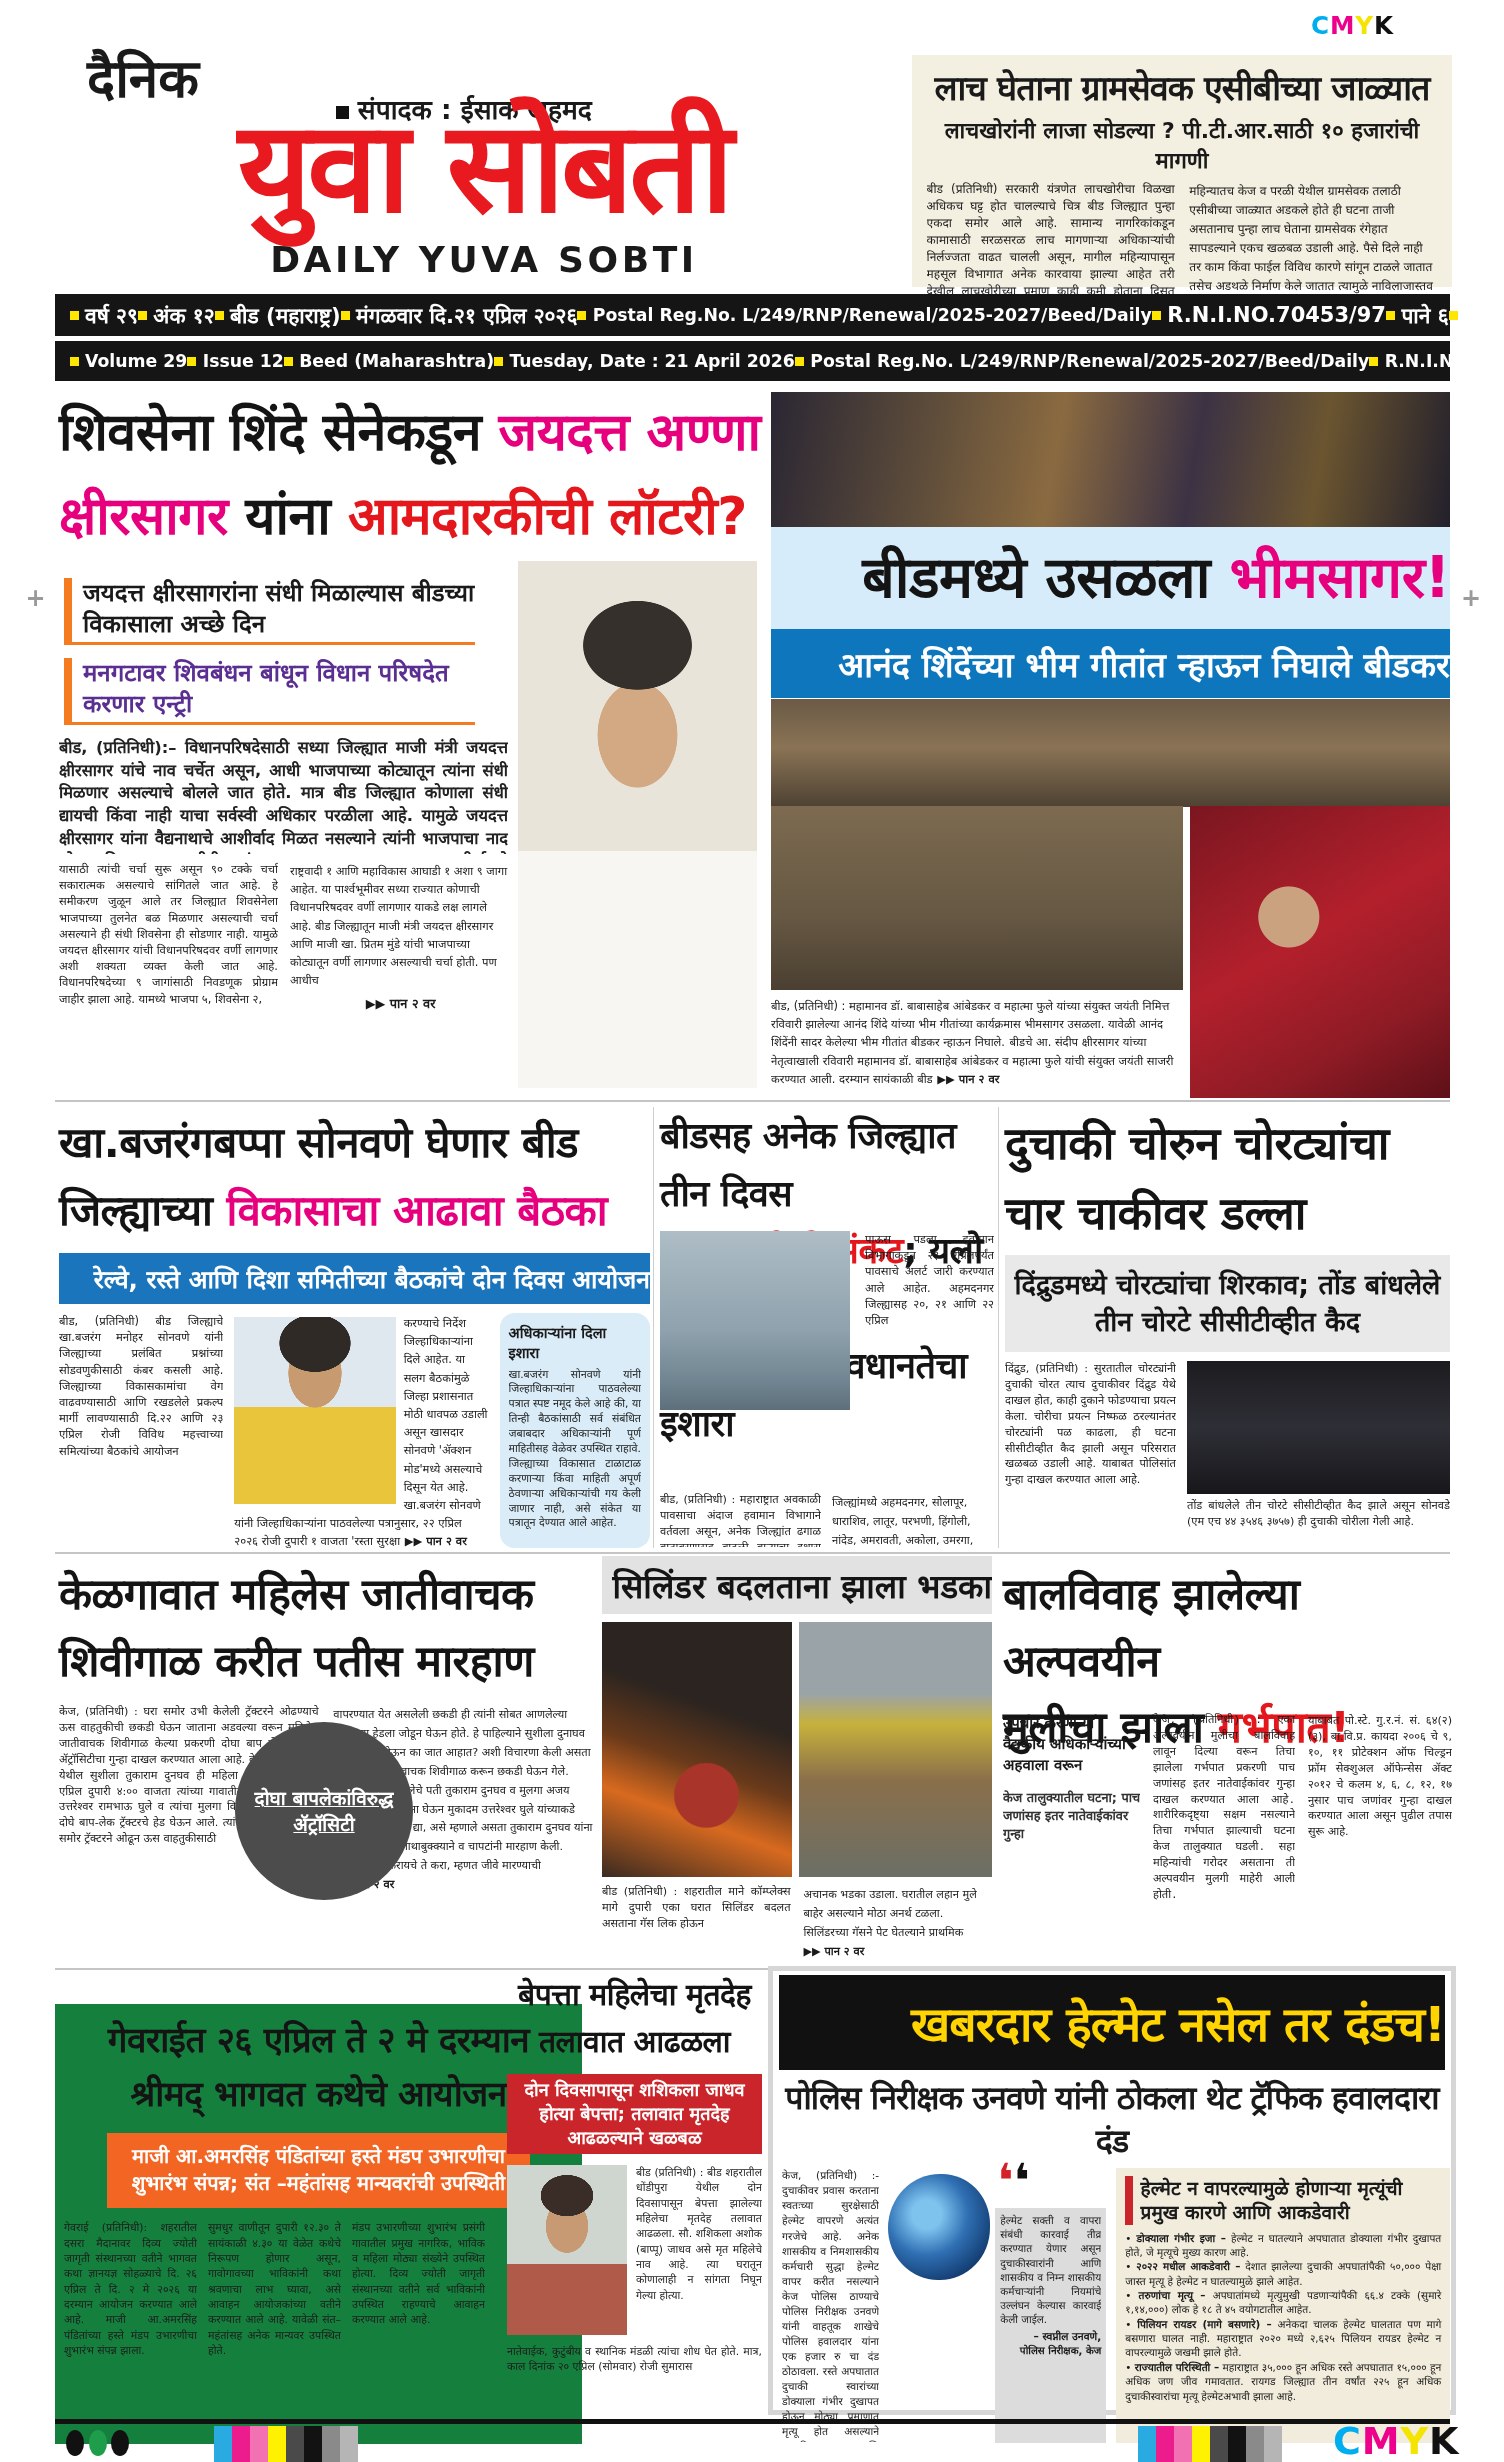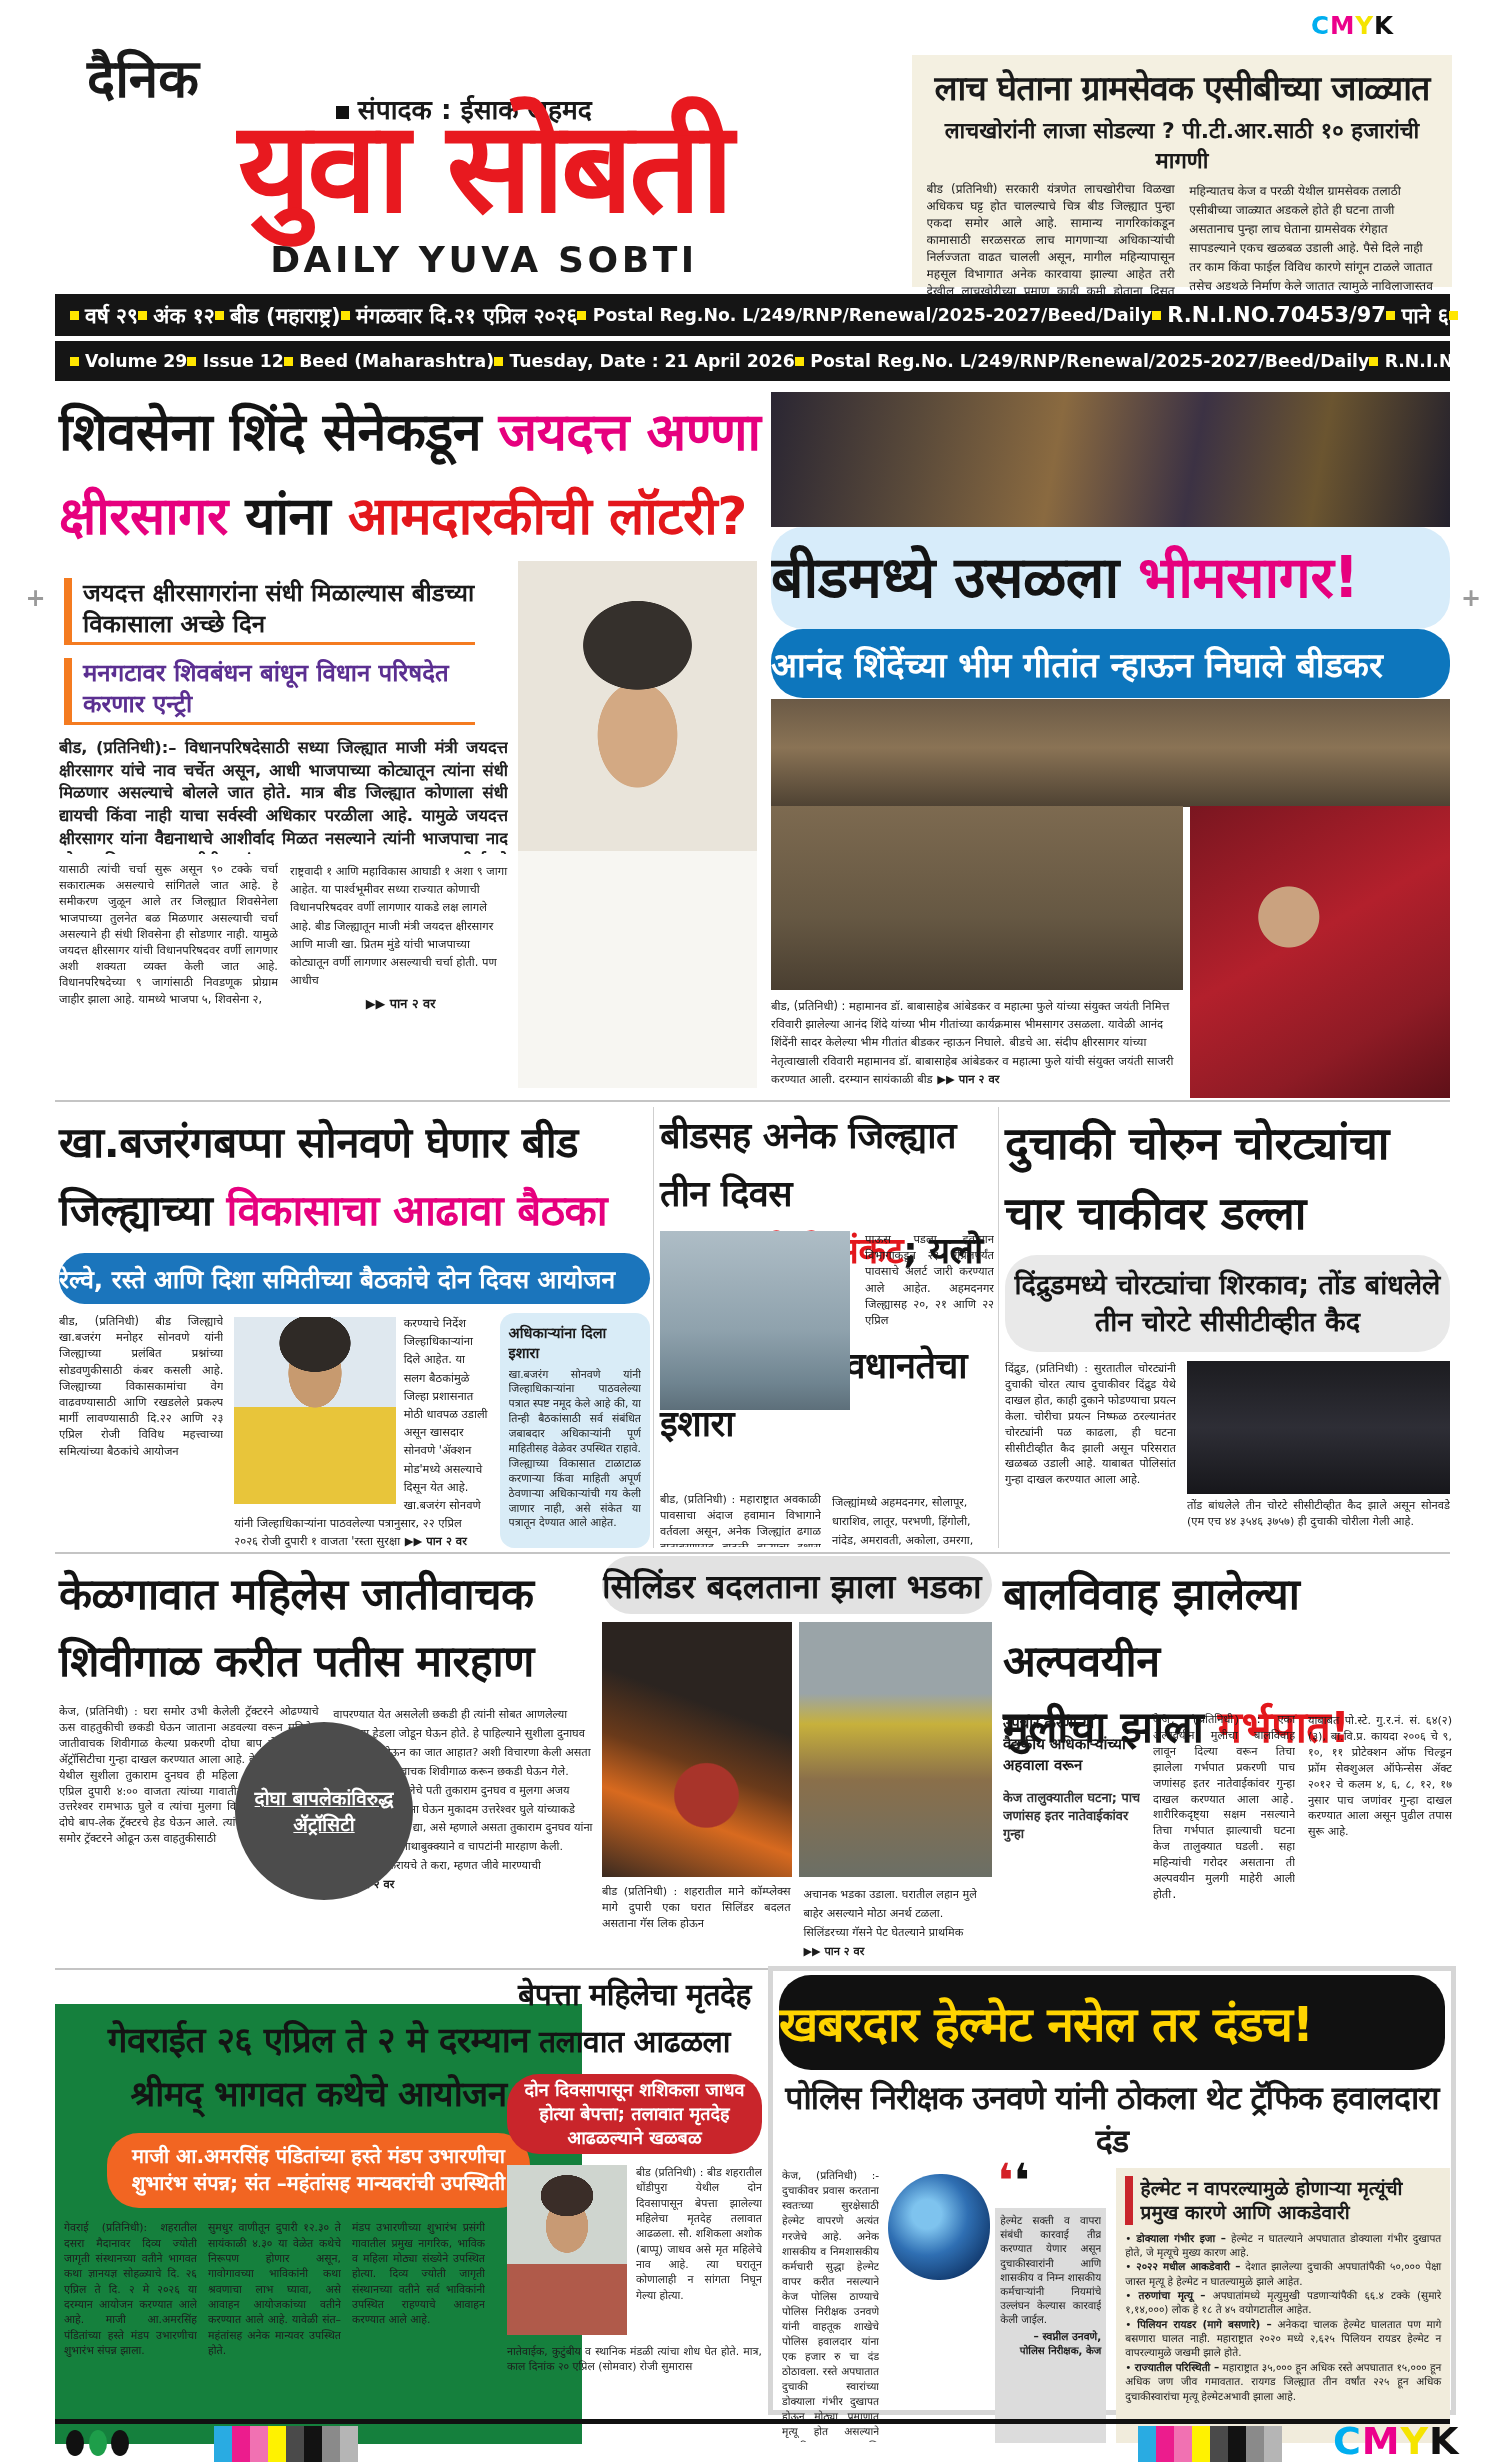--- a/index.html
+++ b/index.html
@@ -4,21 +4,21 @@
 <style>
   html,body{margin:0;padding:0;background:#fff;}
   #page{position:relative;width:1505px;height:2462px;background:#ffffff;
         font-family:"DejaVu Sans",sans-serif;color:#1a1a1a;overflow:hidden;}
   .t{position:absolute;}
   .b{font-weight:bold;}
   .c{text-align:center;}
   .bd{font-size:11.4px;line-height:1.42;color:#1c1c1c;overflow:hidden;text-align:justify;}
   .hl{font-weight:bold;color:#141414;letter-spacing:-0.5px;line-height:1.5;}
   .pink{color:#e6007e;} .red{color:#e3171c;} .purple{color:#5b2f91;} .yellow{color:#ffd400;}
-  .band{display:flex;align-items:center;justify-content:flex-start;font-weight:bold;color:#fff;text-align:center;overflow:hidden;border-radius:32px;}
+  .band{display:flex;align-items:center;justify-content:flex-end;font-weight:bold;color:#fff;text-align:center;overflow:hidden;}
   .ph{position:absolute;overflow:hidden;}
   .sq{display:inline-block;width:9px;height:9px;background:#ffe600;margin-right:6.4px;flex:none;}
   .it{display:flex;align-items:center;white-space:nowrap;}
   .strip{position:absolute;background:#151515;color:#fff;display:flex;align-items:center;justify-content:space-between;padding:0 14.6px;font-weight:bold;}
   .cols{display:flex;}
   .jump{font-weight:bold;white-space:nowrap;}
   .obar{border-left:8.2px solid #f47b20;padding-left:11px;}
   .circle{position:absolute;border-radius:50%;background:#4c4c4c;color:#fff;display:flex;align-items:center;justify-content:center;text-align:center;font-weight:bold;text-decoration:underline;}
   .ibox{background:#d9ecf7;border-radius:14.6px;padding:9px 9px;overflow:hidden;}
   .cm{position:absolute;color:#9a9a9a;font-size:24px;font-weight:bold;}

